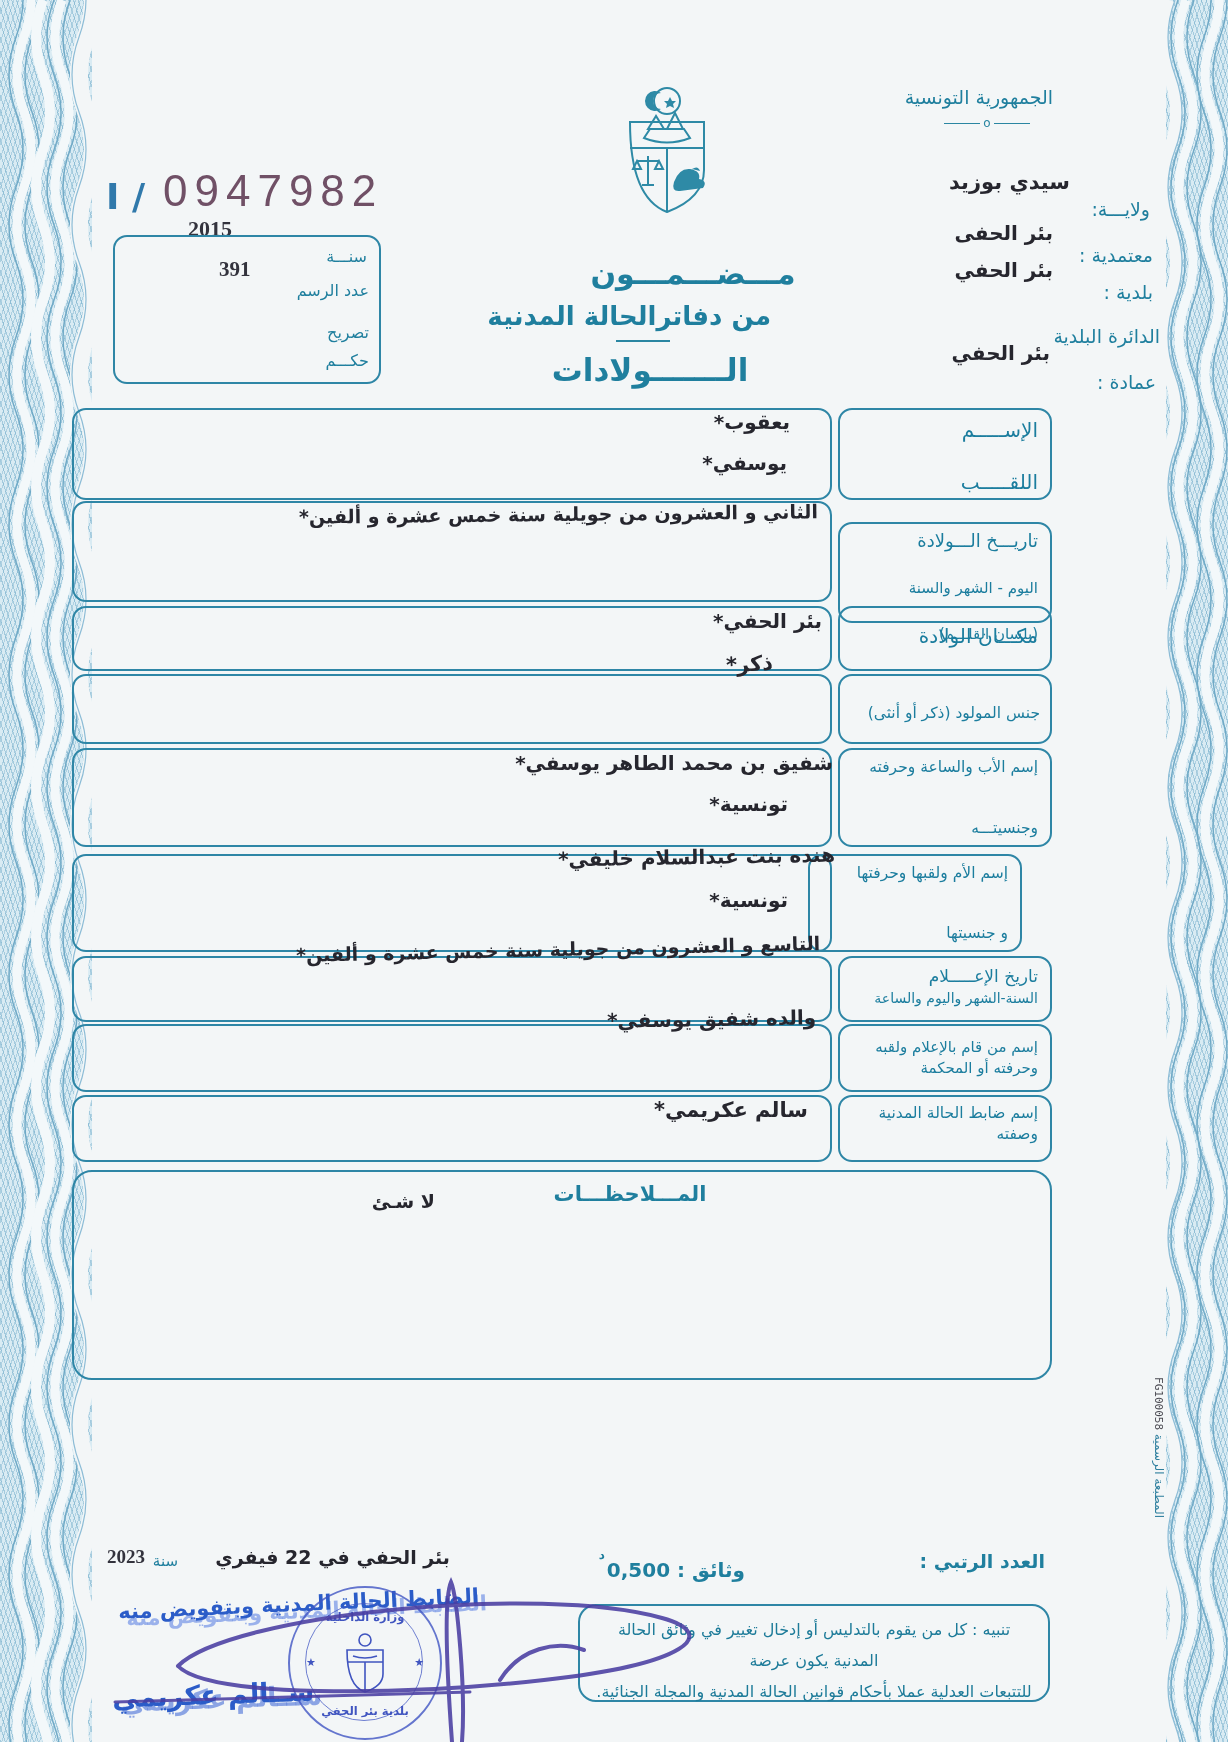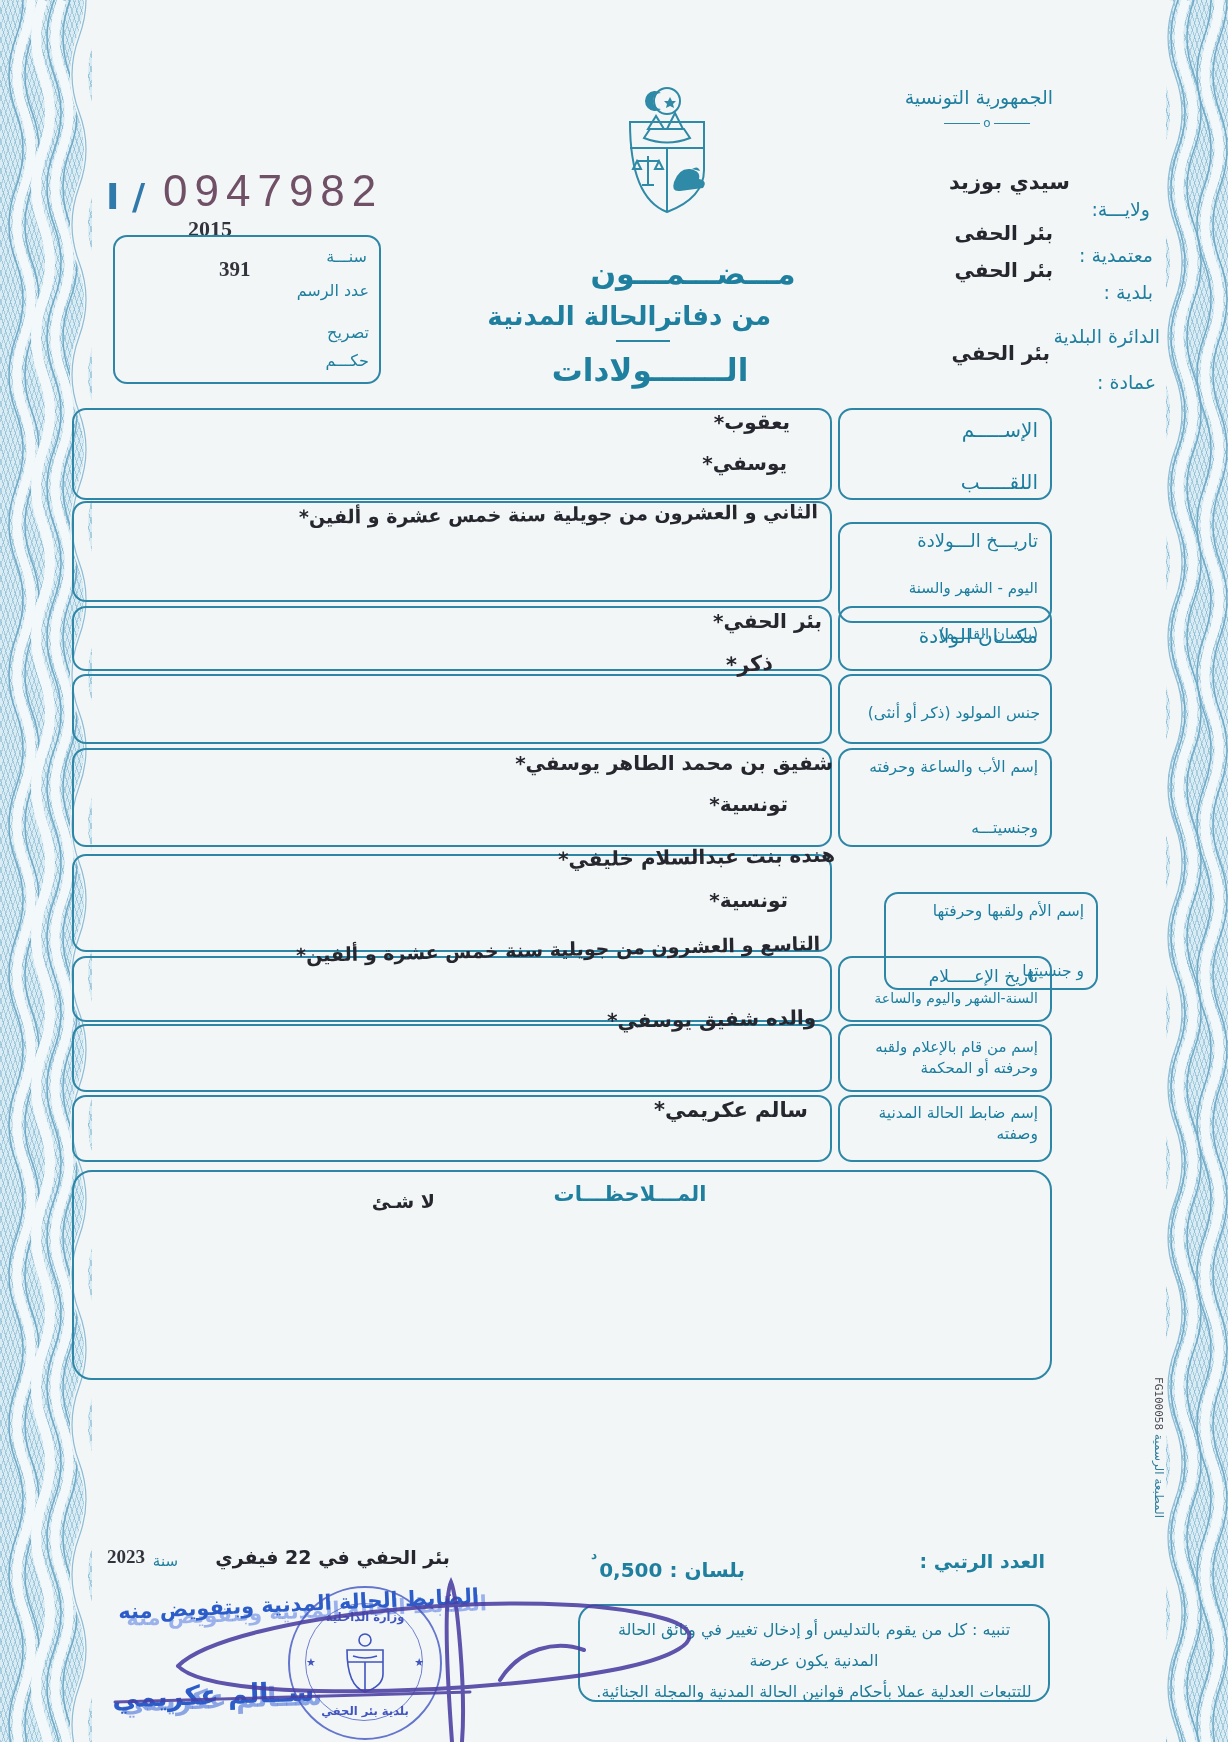--- a/index.html
+++ b/index.html
@@ -146,21 +146,21 @@
   <div class="box" style="left:838px;top:748px;width:210px;height:95px;">
     <div class="lbl lblflex" style="font-size:15.5px;">
       <span>إسم الأب والساعة وحرفته</span>
       <span>وجنسيتـــه</span>
     </div>
   </div>
   <div class="t val" style="right:395px;top:751px;font-size:20px;">شفيق بن محمد الطاهر يوسفي*</div>
   <div class="t val" style="right:440px;top:792px;font-size:20px;">تونسية*</div>
 
   <div class="box" style="left:72px;top:854px;width:756px;height:94px;"></div>
-  <div class="box" style="left:884px;top:854px;width:210px;height:94px;margin-top:38px;">
+  <div class="box" style="left:808px;top:854px;width:210px;height:94px;">
     <div class="lbl lblflex" style="font-size:15.5px;">
       <span>إسم الأم ولقبها وحرفتها</span>
       <span>و جنسيتها</span>
     </div>
   </div>
   <div class="t val" style="right:393px;top:845px;font-size:20px;transform:rotate(-1deg);">هنده بنت عبدالسلام خليفي*</div>
   <div class="t val" style="right:440px;top:888px;font-size:20px;">تونسية*</div>
 
   <div class="box" style="left:72px;top:956px;width:756px;height:62px;"></div>
   <div class="box" style="left:838px;top:956px;width:210px;height:62px;">
@@ -193,21 +193,21 @@
   <div class="t teal" style="left:545px;top:1182px;width:170px;text-align:center;font-size:21px;font-weight:700;">المـــلاحظـــات</div>
   <div class="t val" style="right:793px;top:1190px;font-size:19px;">لا شـئ</div>
 
   <div style="position:absolute;left:1166px;top:1368px;width:150px;transform:rotate(90deg);transform-origin:left top;font-size:12px;direction:rtl;white-space:nowrap;">
     <span style="color:#2e7f9e;">المطبعة الرسمية</span>
     <span style="color:#4a4a52;font-family:'DejaVu Sans Mono',monospace;font-size:11px;">FG100058</span>
   </div>
 
   <div class="t teal" style="right:183px;top:1550px;font-size:19px;font-weight:700;">العدد الرتبي :</div>
   <div class="t teal" style="right:483px;top:1548px;font-size:20px;font-weight:700;">
-    <span>بلسان :</span>
+    <span>وثائق :</span>
     <span style="direction:ltr;unicode-bidi:embed;">0,500</span><sup class="dn">د</sup>
   </div>
   <div class="t val" style="right:778px;top:1546px;font-size:19px;">بئر الحفي  في 22 فيفري</div>
   <div class="t teal" style="right:1050px;top:1552px;font-size:15px;margin-left:44px;">سنة</div>
   <div class="t" style="right:1083px;top:1546px;font-size:19px;font-weight:700;color:#33333d;font-family:'Liberation Serif',serif;">2023</div>
 
   <div class="box" style="left:578px;top:1604px;width:468px;height:94px;border-width:2px;border-radius:18px;">
     <div style="color:#1d7b99;font-size:16px;line-height:1.95;text-align:center;direction:rtl;padding:8px 14px;">
       <div>تنبيه : كل من يقوم بالتدليس أو إدخال تغيير في وثائق الحالة المدنية يكون عرضة</div>
       <div>للتتبعات العدلية عملا بأحكام قوانين الحالة المدنية والمجلة الجنائية.</div>

